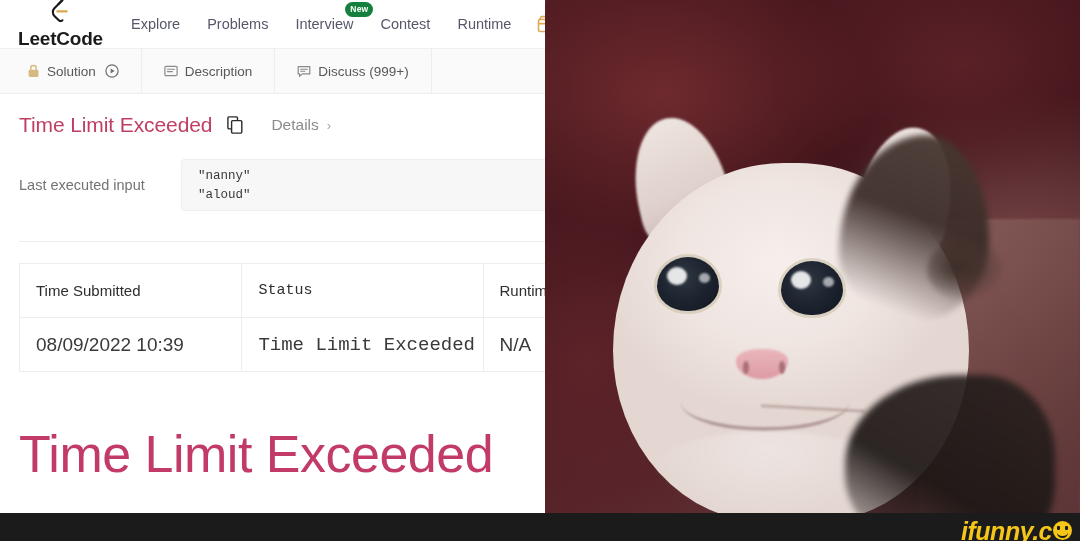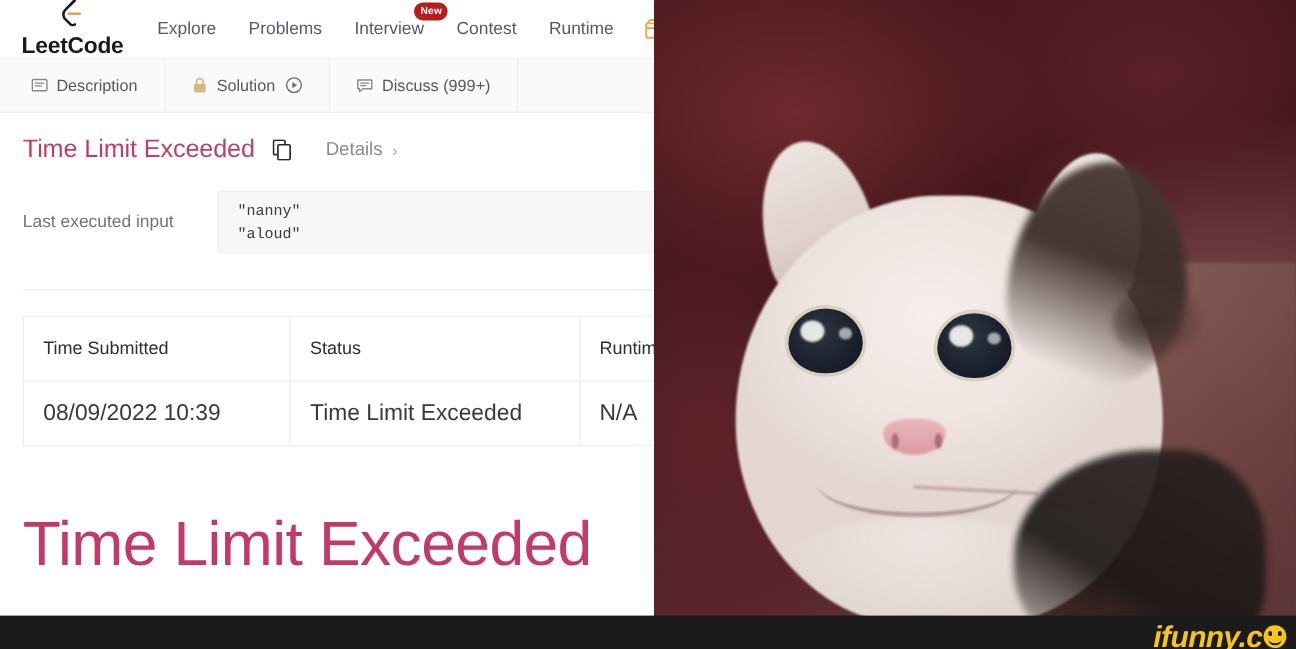--- a/index.html
+++ b/index.html
@@ -69,21 +69,21 @@
     position: relative;
     font-size: 14.5px;
     color: #56586a;
     white-space: nowrap;
     cursor: pointer;
   }
   .badge-new {
     position: absolute;
     top: -14px;
     right: -20px;
-    background: #b91c1c;
+    background: #15803d;
     color: #ffffff;
     font-size: 8.5px;
     font-weight: bold;
     line-height: 1;
     padding: 3px 5px 3px 5px;
     border-radius: 8px;
     letter-spacing: 0.2px;
   }
 
   .nav-store {
@@ -229,21 +229,21 @@
   }
   .subs-table th {
     font-size: 15px;
     color: #2e2e2e;
   }
   .subs-table td {
     font-size: 19px;
     color: #3a3a3a;
   }
   .col-time    { width: 166px; }
-  .col-status  { width: 180px; }
+  .col-status  { width: 180px; font-family: Liberation Mono, monospace; }
   .col-runtime { width: 94px; }
   .col-memory  { width: 106px; }
   .col-lang    { width: 140px; }
   .status-tle { color: #c05070; }
 
   
   .big-banner {
     margin-top: 56px;
     font-size: 52px;
     color: #c23a68;
@@ -520,43 +520,43 @@
           <rect x="1.5" y="4.5" width="17" height="12" rx="1.4" fill="none" stroke="#e0a957" stroke-width="1.6"></rect>
           <path d="M1.5 8.6h17M10 8.6v7.9" fill="none" stroke="#e0a957" stroke-width="1.6"></path>
           <path d="M2.6 4.5 4.4 1.6h11.2l1.8 2.9" fill="none" stroke="#e0a957" stroke-width="1.6" stroke-linejoin="round"></path>
         </svg>
       </span>
     </div>
 
     <div class="tabstrip">
 
       <div class="tab">
-        <span class="tab-ico">
-          <svg width="14" height="14" viewBox="0 0 14 14">
-            <rect x="0.9" y="2.3" width="12.2" height="9.4" rx="1.2" fill="none" stroke="#8a8a8a" stroke-width="1.2"></rect>
-            <path d="M3.4 5.3h7.2M3.4 7.6h5" stroke="#8a8a8a" stroke-width="1.1" stroke-linecap="round"></path>
-          </svg>
-        </span>
-        <span>Description</span>
-      </div>
-
-      <div class="tab">
         <span class="tab-ico lock-ico">
           <svg width="13" height="14" viewBox="0 0 13 14">
             <rect x="1.6" y="5.8" width="9.8" height="7.2" rx="1.4" fill="#d6b97e"></rect>
             <path d="M3.8 5.8V4.2a2.7 2.7 0 0 1 5.4 0v1.6" fill="none" stroke="#d6b97e" stroke-width="1.5"></path>
           </svg>
         </span>
         <span>Solution</span>
         <span class="tab-ico play-ico">
           <svg width="14" height="14" viewBox="0 0 14 14">
             <circle cx="7" cy="7" r="6.1" fill="none" stroke="#6e6e6e" stroke-width="1.2"></circle>
             <path d="M5.6 4.4 9.6 7l-4 2.6z" fill="#6e6e6e"></path>
           </svg>
         </span>
+      </div>
+
+      <div class="tab">
+        <span class="tab-ico">
+          <svg width="14" height="14" viewBox="0 0 14 14">
+            <rect x="0.9" y="2.3" width="12.2" height="9.4" rx="1.2" fill="none" stroke="#8a8a8a" stroke-width="1.2"></rect>
+            <path d="M3.4 5.3h7.2M3.4 7.6h5" stroke="#8a8a8a" stroke-width="1.1" stroke-linecap="round"></path>
+          </svg>
+        </span>
+        <span>Description</span>
       </div>
 
       <div class="tab">
         <span class="tab-ico">
           <svg width="14" height="14" viewBox="0 0 14 14">
             <path d="M1.2 2.6h11.6v7.3H5.4L2.6 12.3V9.9H1.2z" fill="none" stroke="#8a8a8a" stroke-width="1.2" stroke-linejoin="round"></path>
             <path d="M3.6 5.2h6.8M3.6 7.3h4.4" stroke="#8a8a8a" stroke-width="1.05" stroke-linecap="round"></path>
           </svg>
         </span>
         <span>Discuss (999+)</span>

